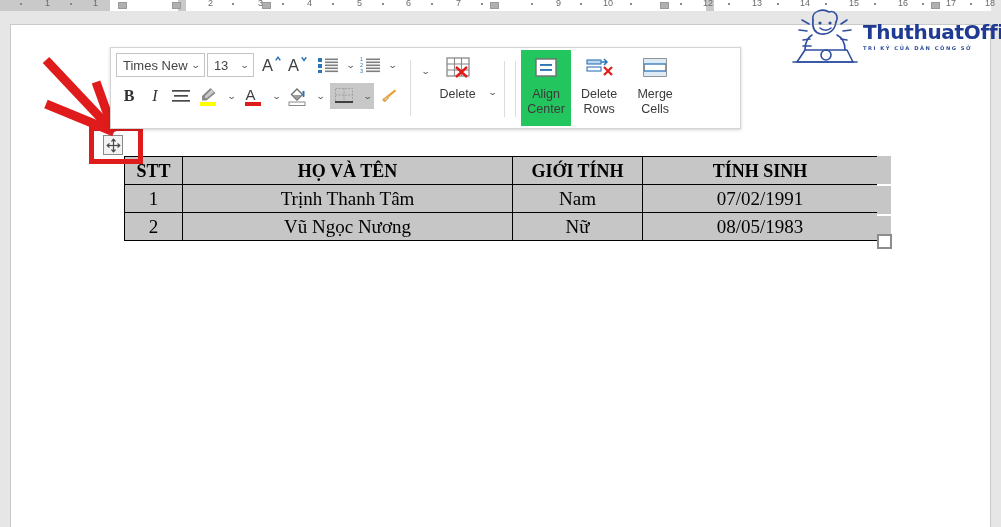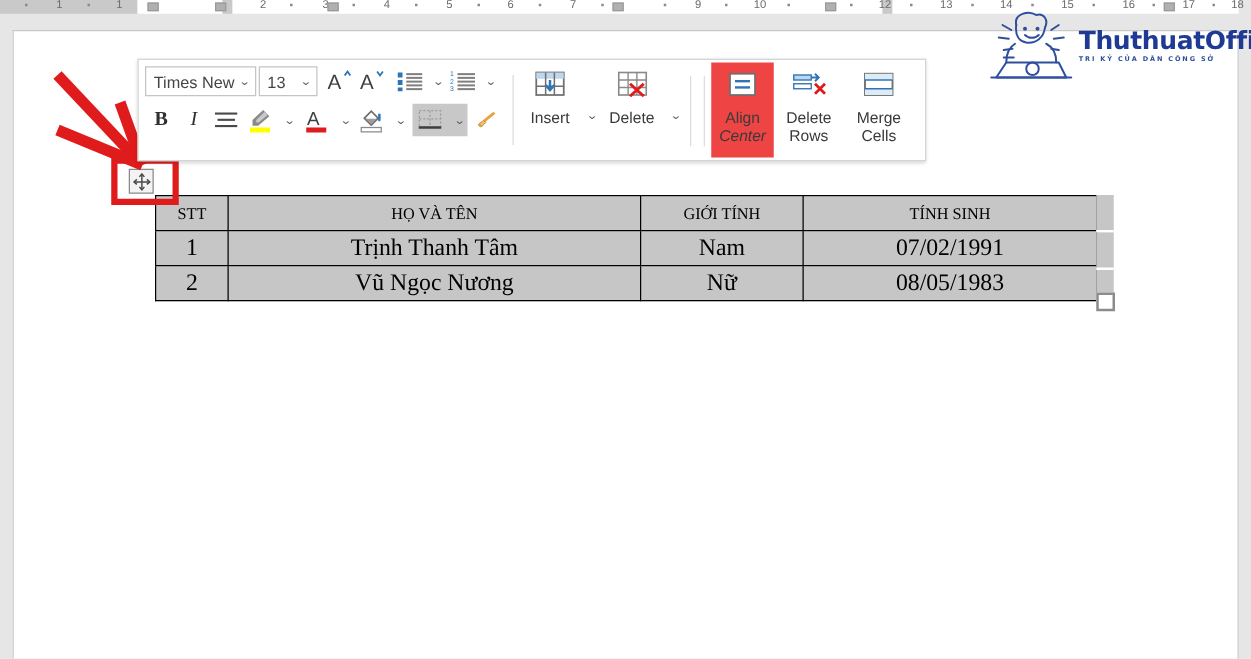--- a/index.html
+++ b/index.html
@@ -99,21 +99,21 @@
 
   .sep {
     width: 1px; height: 56px; background: #dcdcdc; margin: 0 5px; align-self: center;
   }
 
   
   .mt-bigbtn {
     display: flex; flex-direction: column; align-items: center; justify-content: flex-start;
     width: 62px; height: 76px; padding-top: 4px; cursor: default;
   }
-  .mt-bigbtn.active { background: #ef4444; }
+  .mt-bigbtn.active { background: #22c55e; }
   .mt-bigbtn .lbl {
     font-size: 12.5px; color: #3a3a3a; text-align: center; line-height: 15px;
     font-family: "Liberation Sans", sans-serif; margin-top: 3px;
   }
   .mt-bigbtn .ico { height: 30px; display: flex; align-items: center; justify-content: center; }
 
   .split-group { display: flex; align-items: center; }
   .bordersel { background: #c8c8c8; }
 
   
@@ -124,21 +124,21 @@
     border: 1px solid #000;
     background: #c6c6c6;
     font-family: "Liberation Serif", serif;
     font-size: 19px;
     color: #000;
     text-align: center;
     height: 28px;
     padding: 0 4px;
     line-height: 26px;
   }
-  table.doc-table tr.hdr td { font-weight: normal; font-size: 13px; }
+  table.doc-table tr.hdr td { font-weight: bold; font-size: 18px; }
   td.c-stt  { width: 58px; }
   td.c-name { width: 330px; }
   td.c-sex  { width: 130px; }
   td.c-dob  { width: 235px; }
 
   .row-end-col {
     position: absolute; left: 877px; top: 156px; width: 14px;
     z-index: 10;
   }
   .row-end-cell {
@@ -407,33 +407,20 @@
             </svg>
           </div>
         </div>
       </div>
 
       <div class="sep"></div>
 
       <div style="display:flex; align-items:flex-start; padding-top:2px;">
 
         <div class="split-group">
-          <div class="mt-bigbtn" style="width:48px;">
-            <div class="ico">
-              <svg width="30" height="26" viewBox="0 0 30 26">
-                <rect x="4" y="2" width="22" height="18" fill="none" stroke="#6f6f6f" stroke-width="1.4"></rect>
-                <rect x="4" y="2" width="22" height="5" fill="#bdd7ee"></rect>
-                <line x1="4" y1="13" x2="26" y2="13" stroke="#6f6f6f" stroke-width="1.2"></line>
-                <line x1="11.5" y1="2" x2="11.5" y2="20" stroke="#6f6f6f" stroke-width="1.2"></line>
-                <line x1="18.5" y1="2" x2="18.5" y2="20" stroke="#6f6f6f" stroke-width="1.2"></line>
-                <path d="M15 8 L15 15 M11.5 12 L15 16 L18.5 12" stroke="#2e75b6" stroke-width="2" fill="none"></path>
-              </svg>
-            </div>
-            <div class="lbl">Insert</div>
-          </div>
           <div class="mt-btn" style="min-width:13px;margin-top:8px;">
             <span class="caret">⌄</span>
           </div>
         </div>
 
         <div class="split-group">
           <div class="mt-bigbtn" style="width:50px;">
             <div class="ico">
               <svg width="30" height="26" viewBox="0 0 30 26">
                 <rect x="4" y="2" width="22" height="18" fill="none" stroke="#8a8a8a" stroke-width="1.3"></rect>
@@ -458,21 +445,21 @@
 
         <div class="mt-bigbtn active" style="width:50px;">
           <div class="ico">
             <svg width="28" height="26" viewBox="0 0 28 26">
               <rect x="4" y="3" width="20" height="17" fill="#ffffff" stroke="#6f6f6f" stroke-width="1.4"></rect>
               <rect x="8" y="8" width="12" height="1.9" fill="#2e75b6"></rect>
               <rect x="8" y="13" width="12" height="1.9" fill="#2e75b6"></rect>
             </svg>
           </div>
           <div class="lbl">Align</div>
-          <div class="lbl" style="margin-top:0;font-style:italic;">Center</div>
+          <div class="lbl" style="margin-top:0;">Center</div>
         </div>
 
         <div class="mt-bigbtn" style="width:56px;">
           <div class="ico">
             <svg width="30" height="26" viewBox="0 0 30 26">
               <rect x="3" y="4" width="14" height="4" fill="#bdd7ee" stroke="#2e75b6" stroke-width="1.1"></rect>
               <rect x="3" y="11" width="14" height="4" fill="#ffffff" stroke="#2e75b6" stroke-width="1.1"></rect>
               <path d="M17 6 L23 6 M20 3 L23 6 L20 9" stroke="#2e75b6" stroke-width="1.5" fill="none"></path>
               <path d="M20 11 L28 19 M28 11 L20 19" stroke="#e01b1b" stroke-width="2.2"></path>
             </svg>

